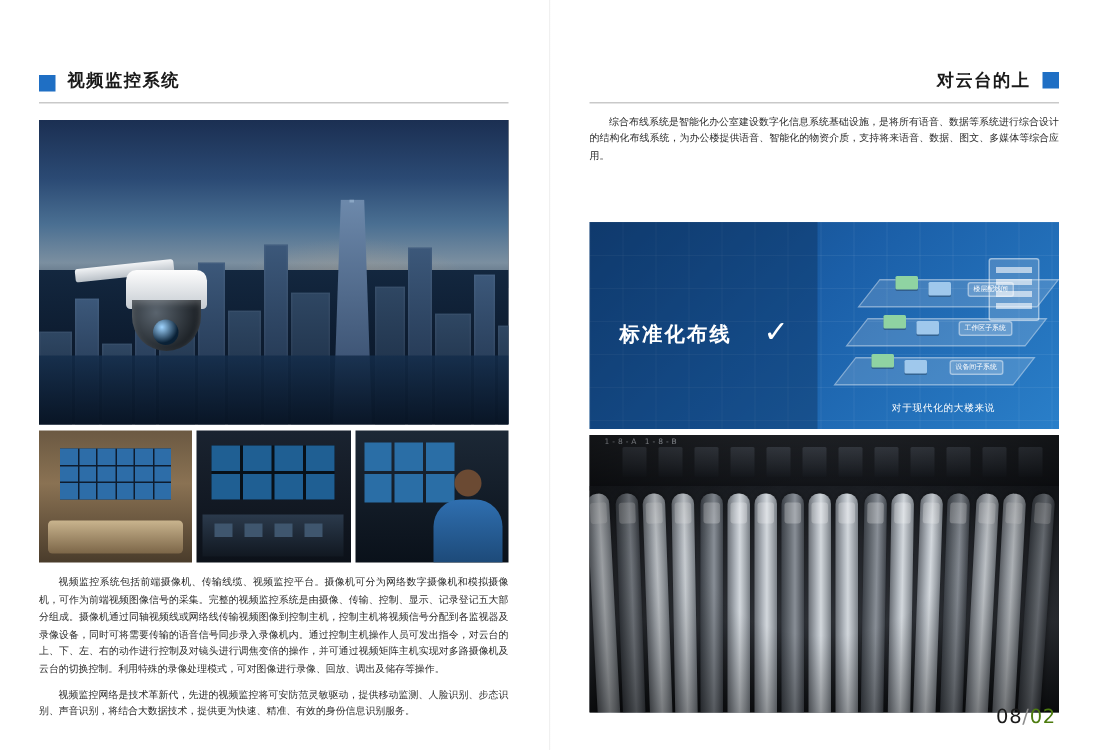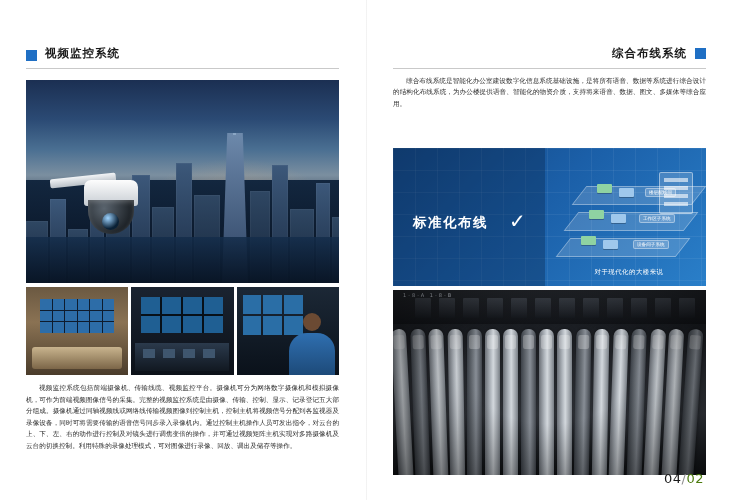--- a/index.html
+++ b/index.html
@@ -510,27 +510,28 @@
             <span></span>
             <span></span>
         </div>
         <div class="person-head"></div>
         <div class="person-body"></div>
       </div>
     </div>
 
     <div class="body-text">
       <p>视频监控系统包括前端摄像机、传输线缆、视频监控平台。摄像机可分为网络数字摄像机和模拟摄像机，可作为前端视频图像信号的采集。完整的视频监控系统是由摄像、传输、控制、显示、记录登记五大部分组成。摄像机通过同轴视频线或网络线传输视频图像到控制主机，控制主机将视频信号分配到各监视器及录像设备，同时可将需要传输的语音信号同步录入录像机内。通过控制主机操作人员可发出指令，对云台的上、下、左、右的动作进行控制及对镜头进行调焦变倍的操作，并可通过视频矩阵主机实现对多路摄像机及云台的切换控制。利用特殊的录像处理模式，可对图像进行录像、回放、调出及储存等操作。</p>
+      <p>视频监控网络是技术革新代，先进的视频监控将可安防范灵敏驱动，提供移动监测、人脸识别、步态识别、声音识别，将结合大数据技术，提供更为快速、精准、有效的身份信息识别服务。</p>
     </div>
   </div>
 
   <div class="right-page">
 
     <div class="title-row-r">
-      <span class="title-text">综合布线系统</span>
+      <span class="title-text">对云台的上</span>
       <span class="title-mark"></span>
     </div>
     <div class="title-rule-r"></div>
   </div>
 
   <div class="r-text" style="left:393px;">
     <p>综合布线系统是智能化办公室建设数字化信息系统基础设施，是将所有语音、数据等系统进行综合设计的结构化布线系统，为办公楼提供语音、智能化的物资介质，支持将来语音、数据、图文、多媒体等综合应用。</p>
   </div>
 
   <div class="diagram" style="left:393px;">
@@ -630,16 +631,16 @@
           <div class="clip"></div>
         </div>
       <div class="cable dark" style="left:290px; transform: rotate(4deg);">
           <div class="clip"></div>
         </div>
     </div>
     <div class="vignette"></div>
   </div>
 
   <div class="folio">
-    <span>04</span><span class="slash">/</span><span class="second">02</span>
+    <span>08</span><span class="slash">/</span><span class="second">02</span>
   </div>
 
 </div>
 
 </body></html>

